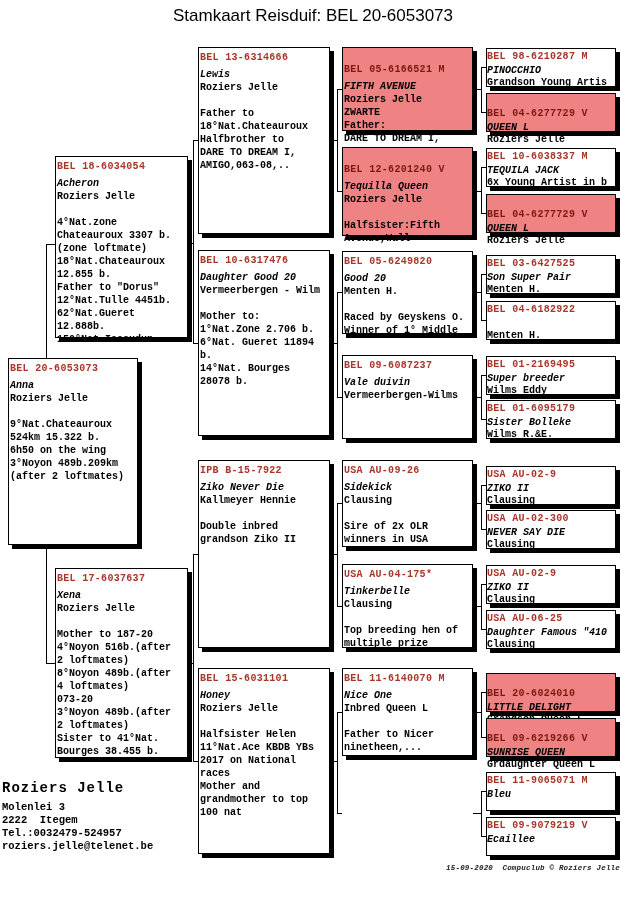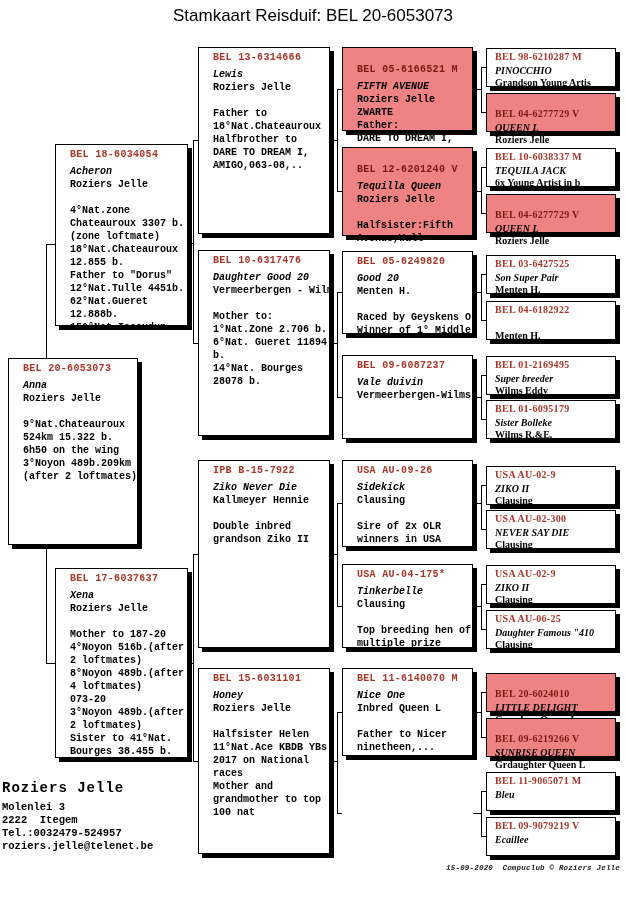--- a/index.html
+++ b/index.html
@@ -2,32 +2,32 @@
 <html><head>
 <meta charset="utf-8">
 <style>
   html,body{margin:0;padding:0;background:#fff;}
   .page{position:relative;width:626px;height:896px;background:#ffffff;overflow:hidden;
         font-family:"Liberation Mono","DejaVu Sans Mono",monospace;}
   .title{position:absolute;top:6px;left:0;width:626px;text-align:center;
          font-family:"Liberation Sans","DejaVu Sans",sans-serif;font-size:17px;color:#000;}
   svg.wires{position:absolute;left:0;top:0;}
   .box{position:absolute;box-sizing:border-box;background:#fff;border:1px solid #000;
-       box-shadow:4px 4px 0 #000;padding:3px 14px;font-size:10px;line-height:13px;
+       box-shadow:4px 4px 0 #000;padding:3px 1px;font-size:10px;line-height:13px;
        font-weight:bold;color:#000;}
   .box.hl{background:var(--hl,#ef8383);}
   .box .ring{color:var(--ring,#a8372b);margin-bottom:4px;letter-spacing:.3px;white-space:pre;}
   .box.hl .ring{color:var(--ringhl,#7a1a12);margin-top:12px;}
   .box .bname{font-style:italic;}
   .box .line{white-space:pre;}
-  .box.sm{padding:2px 8px;line-height:12px;font-family:Liberation Serif, serif;}
+  .box.sm{padding:2px 0;line-height:12px;}
   .box.sm .ring{margin-bottom:2px;}
   
   #b-subject{left:8px;top:358px;width:130px;height:187px;}
-  #b-father{left:55px;top:144px;width:133px;height:182px;}
+  #b-father{left:55px;top:156px;width:133px;height:182px;}
   #b-mother{left:55px;top:568px;width:133px;height:190px;}
   #b-g2-0{left:198px;top:47px;width:132px;height:187px;}
   #b-g2-1{left:198px;top:250px;width:132px;height:186px;}
   #b-g2-2{left:198px;top:460px;width:132px;height:188px;}
   #b-g2-3{left:198px;top:668px;width:132px;height:186px;}
   #b-g3-0{left:342px;top:47px;width:131px;height:84px;}
   #b-g3-1{left:342px;top:147px;width:131px;height:89px;}
   #b-g3-2{left:342px;top:251px;width:131px;height:83px;}
   #b-g3-3{left:342px;top:355px;width:131px;height:84px;}
   #b-g3-4{left:342px;top:460px;width:131px;height:87px;}

